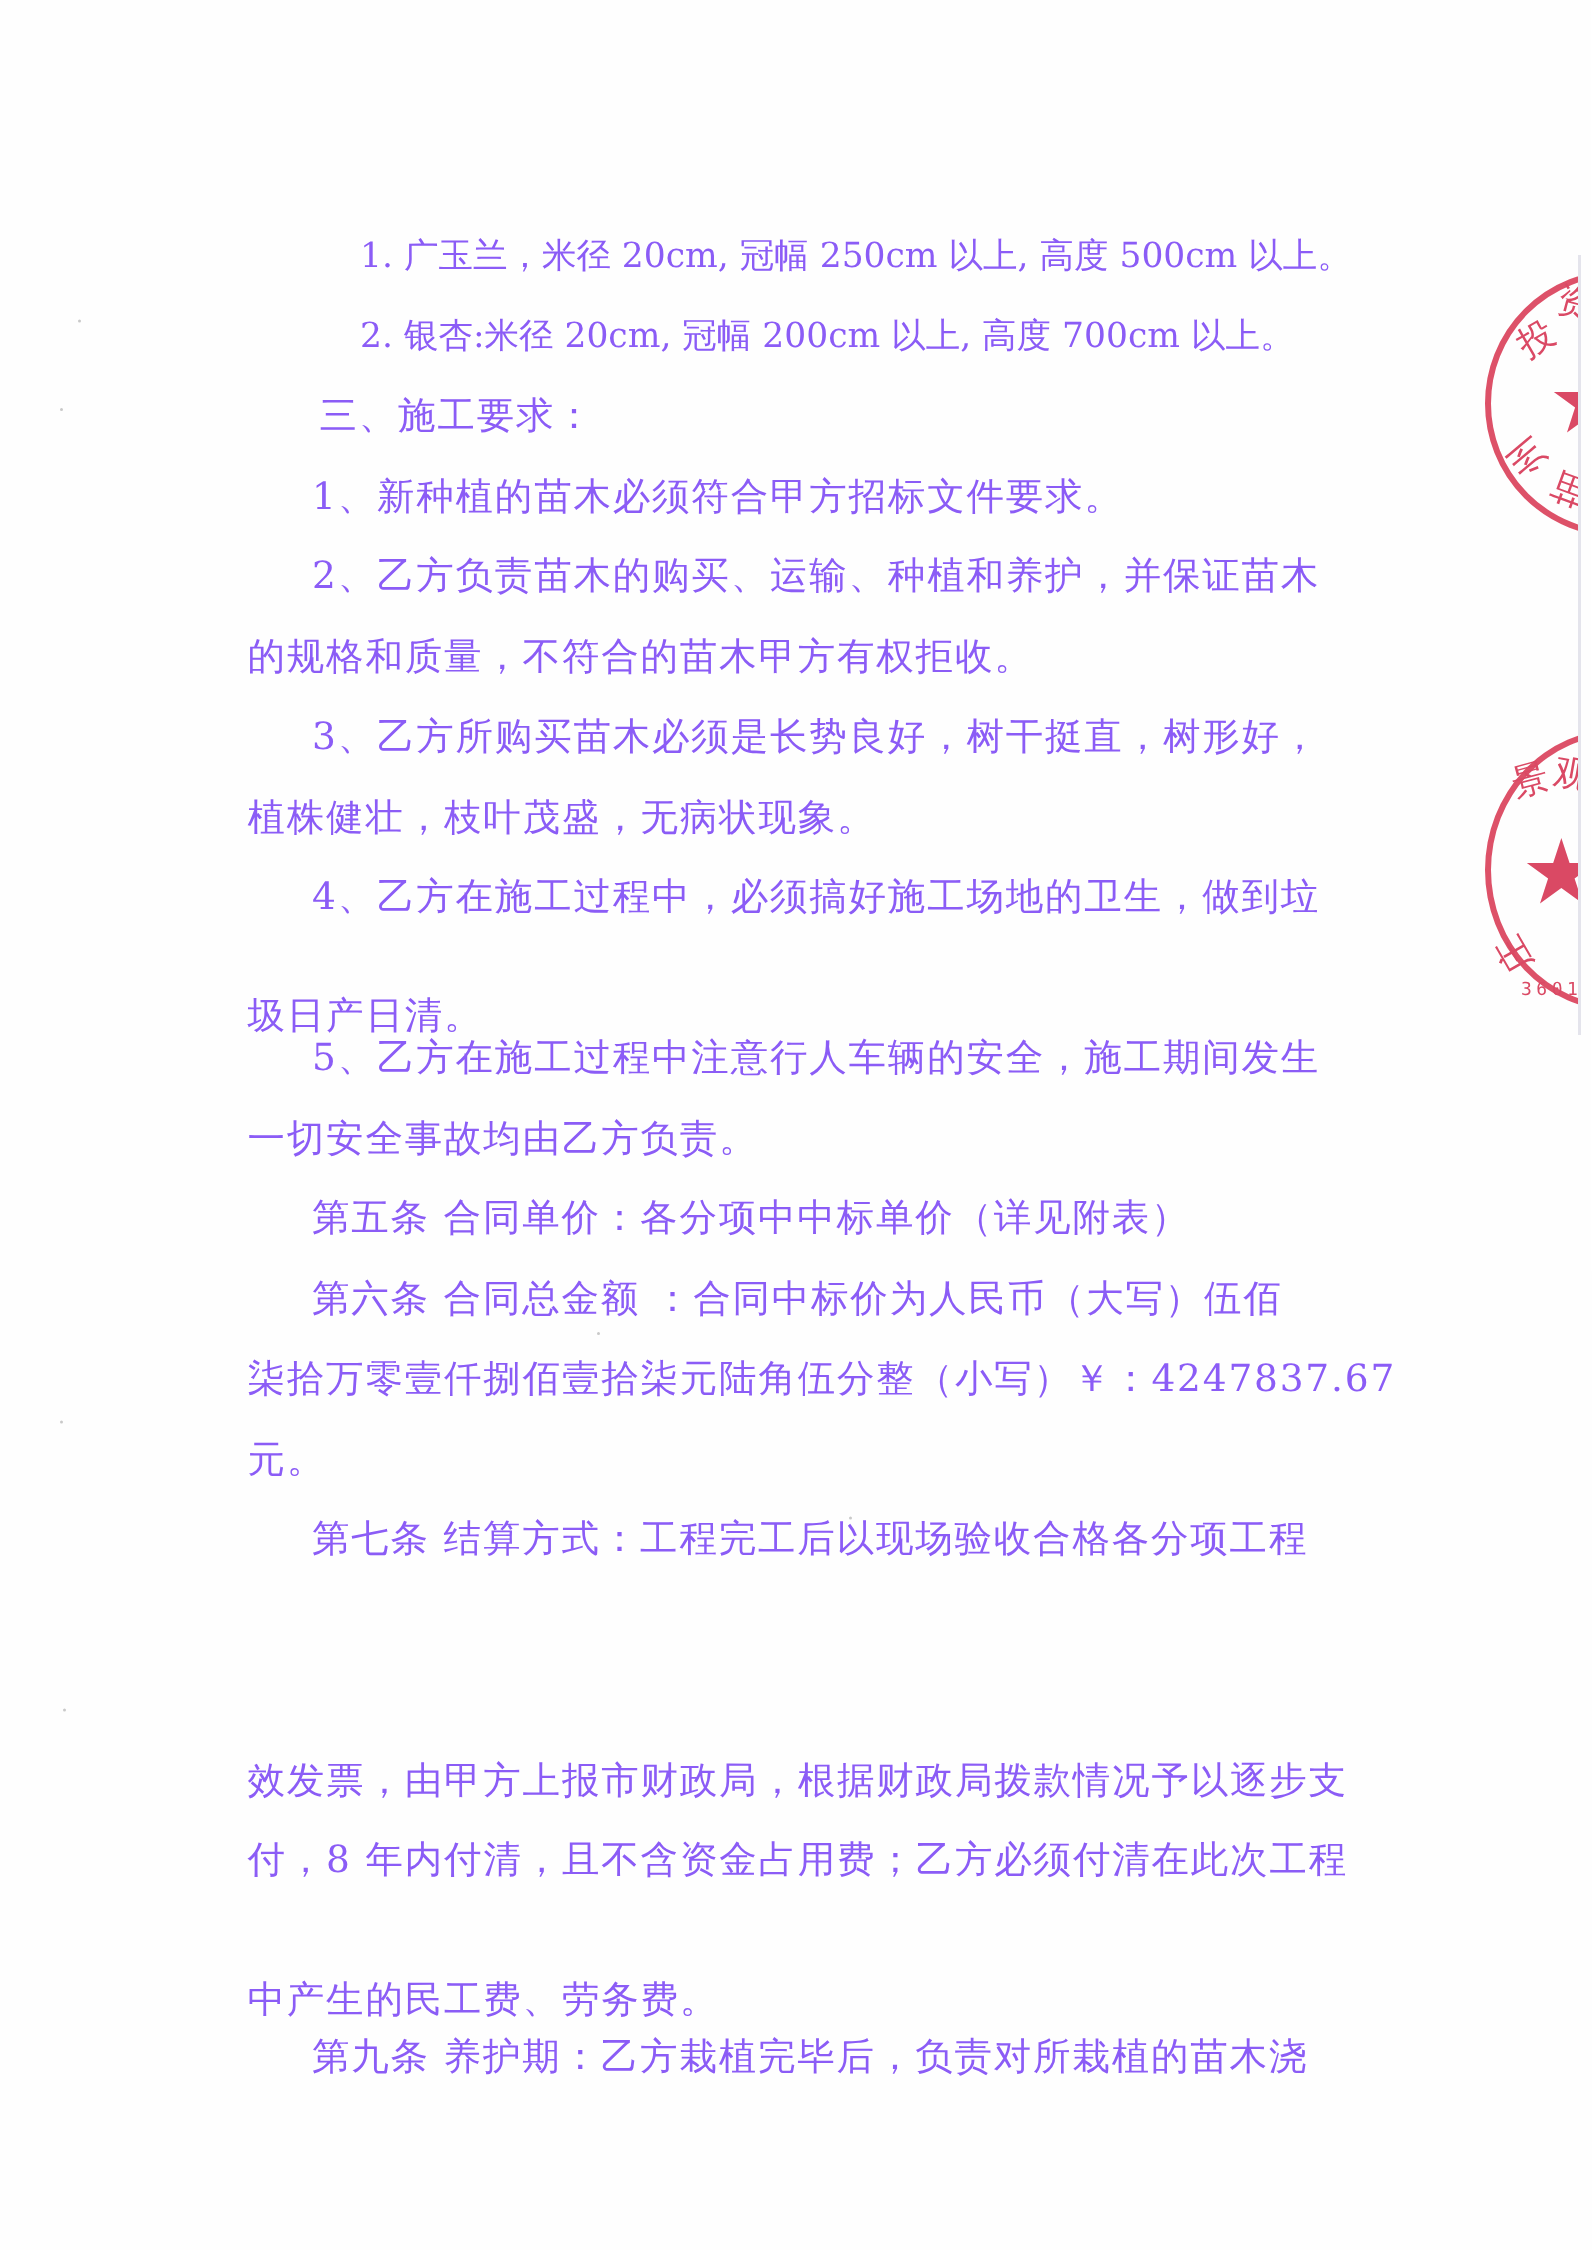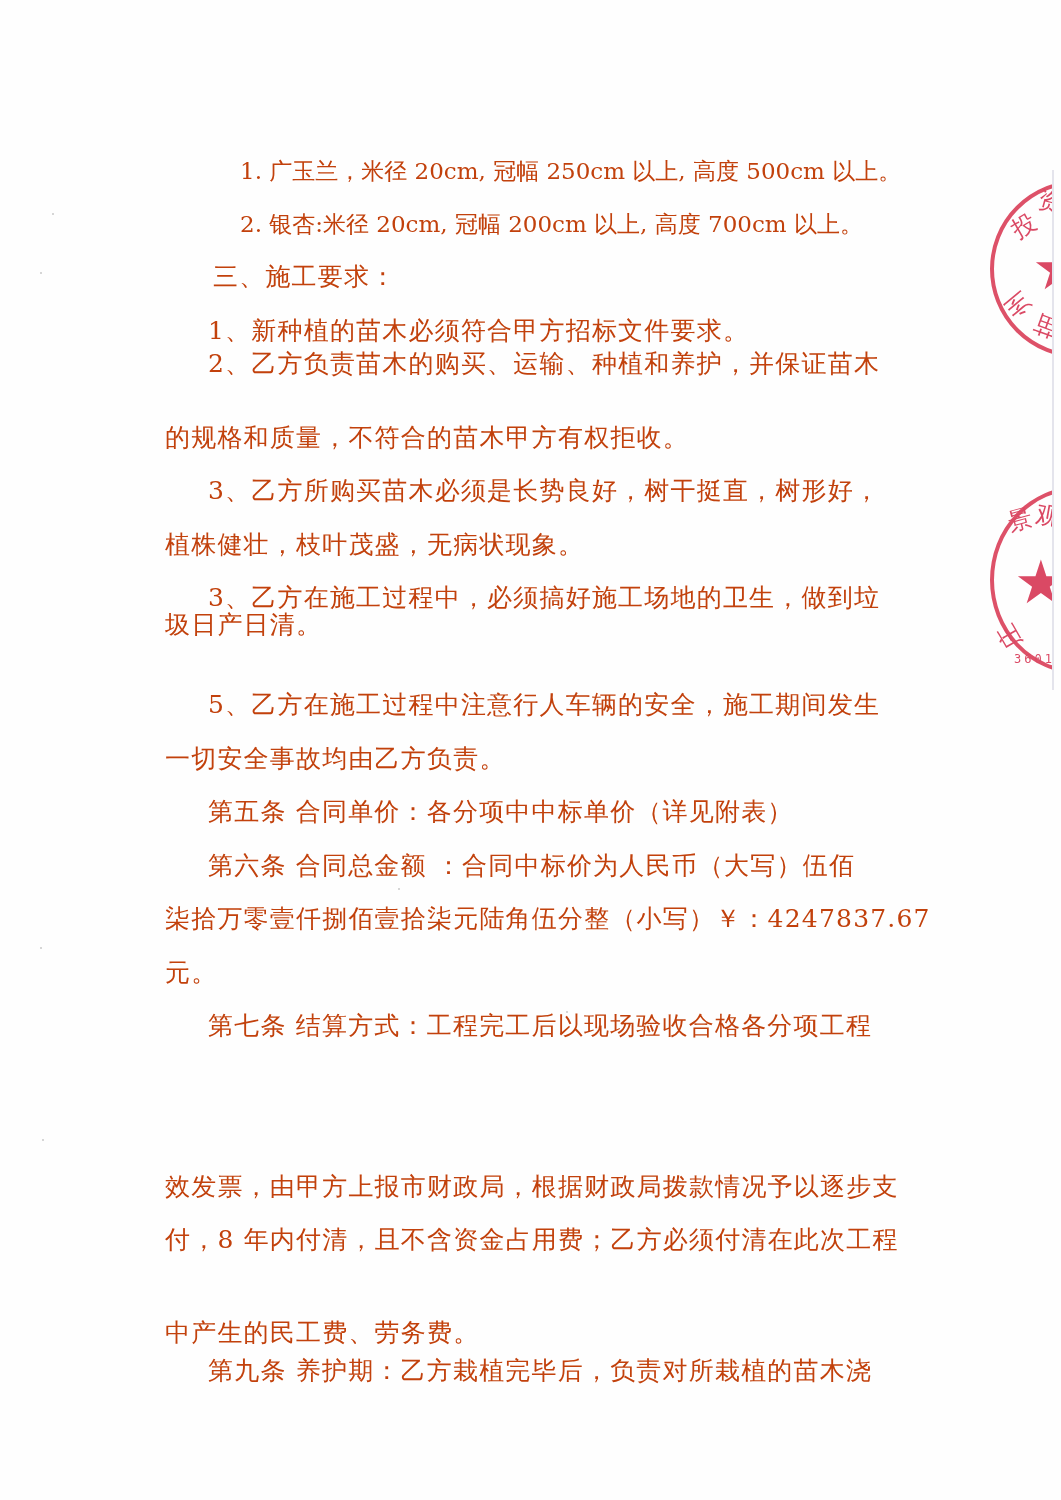--- a/index.html
+++ b/index.html
@@ -21,21 +21,21 @@
       width: 1061px;
       height: 1500px;
       background: #fefefe;
     }
     .line {
       position: absolute;
       white-space: nowrap;
       font-size: 25px;
       line-height: 30px;
       letter-spacing: 1.2px;
-      color: #c2410c;
+      color: #8b5cf6;
     }
     .line.spec {
       font-size: 23px;
       letter-spacing: 0px;
     }
     
     .stamp {
       position: absolute;
       width: 150px;
       height: 150px;
@@ -83,26 +83,26 @@
   </style>
 </head>
 <body>
 
 <div class="page">
 
   <div class="line spec" style="left:240px;top:156px;">1. 广玉兰，米径 20cm, 冠幅 250cm 以上, 高度 500cm 以上。</div>
   <div class="line spec" style="left:240px;top:209px;">2. 银杏:米径 20cm, 冠幅 200cm 以上, 高度 700cm 以上。</div>
   <div class="line" style="left:213px;top:262px;">三、施工要求：</div>
   <div class="line" style="left:208px;top:316px;">1、新种植的苗木必须符合甲方招标文件要求。</div>
-  <div class="line" style="left:208px;top:349px;text-align:center;">2、乙方负责苗木的购买、运输、种植和养护，并保证苗木</div>
+  <div class="line" style="left:208px;top:369px;text-align:center;">2、乙方负责苗木的购买、运输、种植和养护，并保证苗木</div>
   <div class="line" style="left:165px;top:423px;">的规格和质量，不符合的苗木甲方有权拒收。</div>
   <div class="line" style="left:208px;top:476px;">3、乙方所购买苗木必须是长势良好，树干挺直，树形好，</div>
   <div class="line" style="left:165px;top:530px;">植株健壮，枝叶茂盛，无病状现象。</div>
-  <div class="line" style="left:208px;top:583px;">3、乙方在施工过程中，必须搞好施工场地的卫生，做到垃</div>
-  <div class="line" style="left:165px;top:610px;">圾日产日清。</div>
+  <div class="line" style="left:208px;top:583px;">4、乙方在施工过程中，必须搞好施工场地的卫生，做到垃</div>
+  <div class="line" style="left:165px;top:662px;">圾日产日清。</div>
   <div class="line" style="left:208px;top:690px;">5、乙方在施工过程中注意行人车辆的安全，施工期间发生</div>
   <div class="line" style="left:165px;top:744px;">一切安全事故均由乙方负责。</div>
   <div class="line" style="left:208px;top:851px;">第六条  合同总金额 ：合同中标价为人民币（大写）伍佰</div>
   <div class="line" style="left:208px;top:797px;">第五条  合同单价：各分项中中标单价（详见附表）</div>
   <div class="line" style="left:165px;top:904px;">柒拾万零壹仟捌佰壹拾柒元陆角伍分整（小写）￥：4247837.67</div>
   <div class="line" style="left:165px;top:958px;">元。</div>
   <div class="line" style="left:208px;top:1011px;">第七条  结算方式：工程完工后以现场验收合格各分项工程</div>
   <div class="line" style="left:165px;top:1172px;">效发票，由甲方上报市财政局，根据财政局拨款情况予以逐步支</div>
   <div class="line" style="left:165px;top:1225px;">付，8 年内付清，且不含资金占用费；乙方必须付清在此次工程</div>
   <div class="line" style="left:165px;top:1318px;">中产生的民工费、劳务费。</div>

